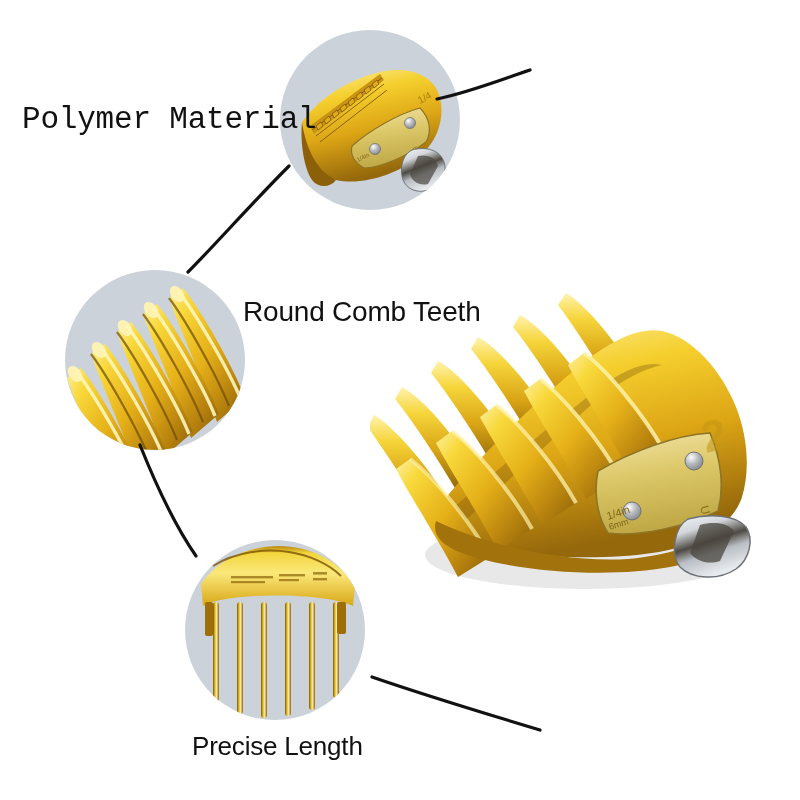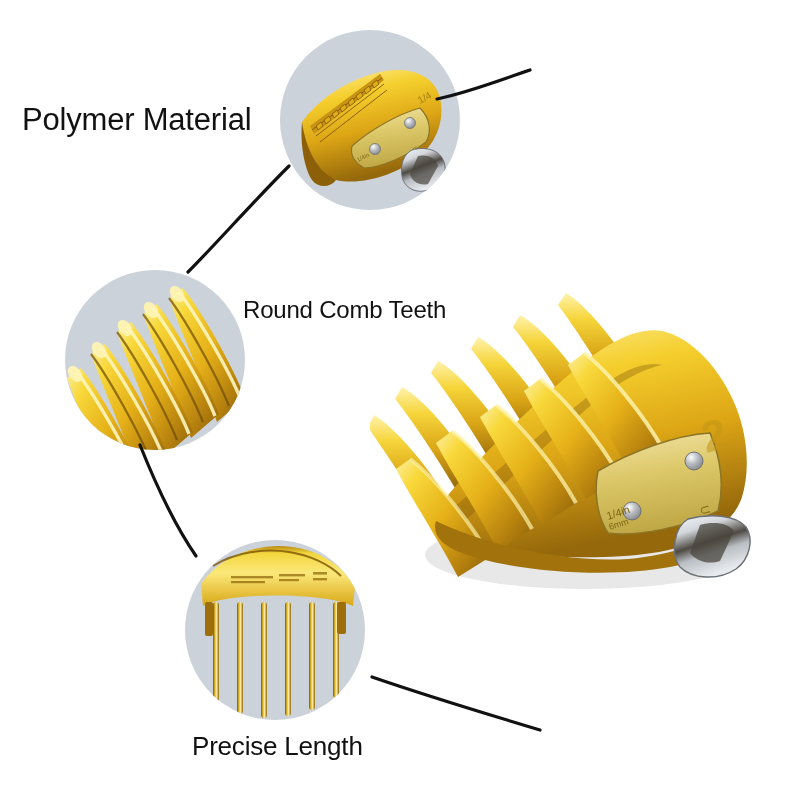--- a/index.html
+++ b/index.html
@@ -45,22 +45,22 @@
   
   .label {
     position: absolute;
     color: #111111;
     font-family: "Liberation Sans", sans-serif;
     font-weight: 400;
     white-space: nowrap;
     z-index: 8;
     letter-spacing: -0.2px;
   }
-  #label-polymer { left: 22px;  top: 102px; font-size: 31px; }
-  #label-teeth   { left: 243px; top: 296px; font-size: 24px; }
+  #label-polymer { left: 22px;  top: 102px; font-size: 31px; font-family: Liberation Mono, monospace; }
+  #label-teeth   { left: 243px; top: 296px; font-size: 28px; }
   #label-precise { left: 192px; top: 731px; font-size: 26px; }
 
   
   #main-product {
     position: absolute;
     left: 370px;
     top: 275px;
     width: 420px;
     height: 330px;
     z-index: 2;

